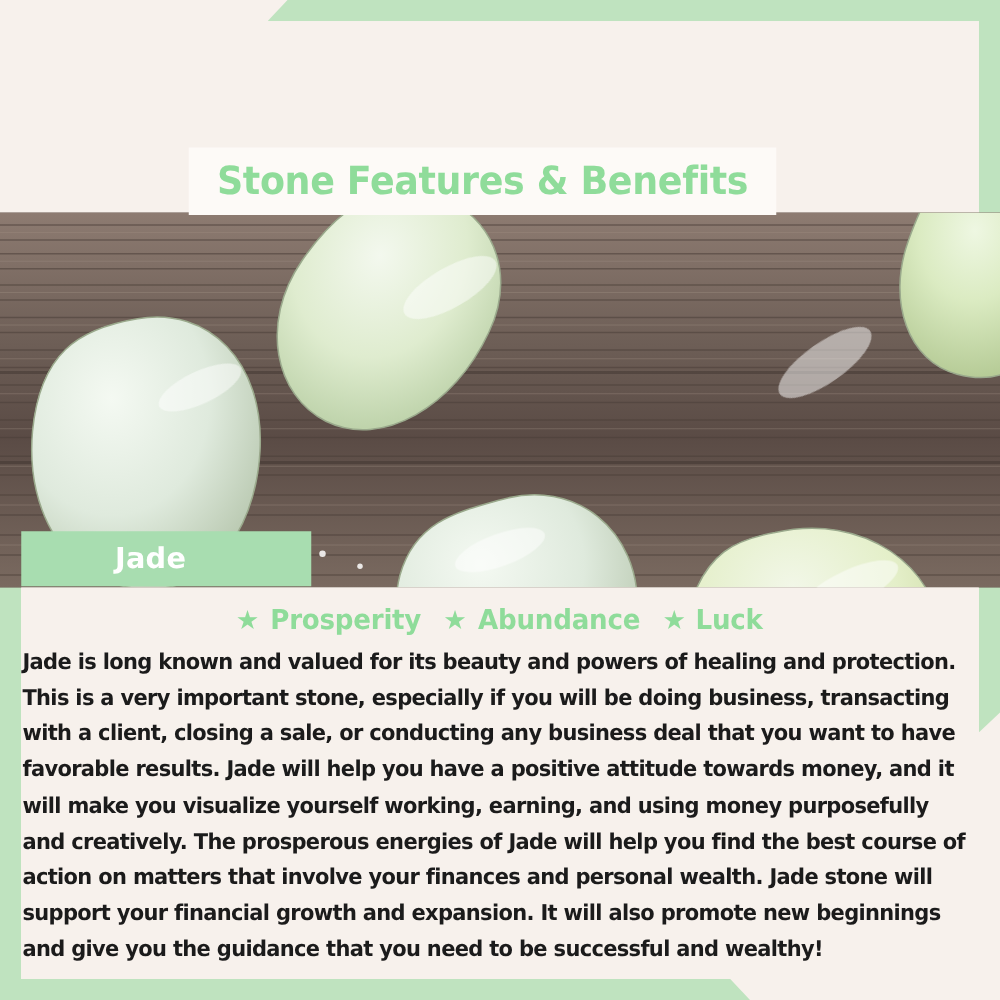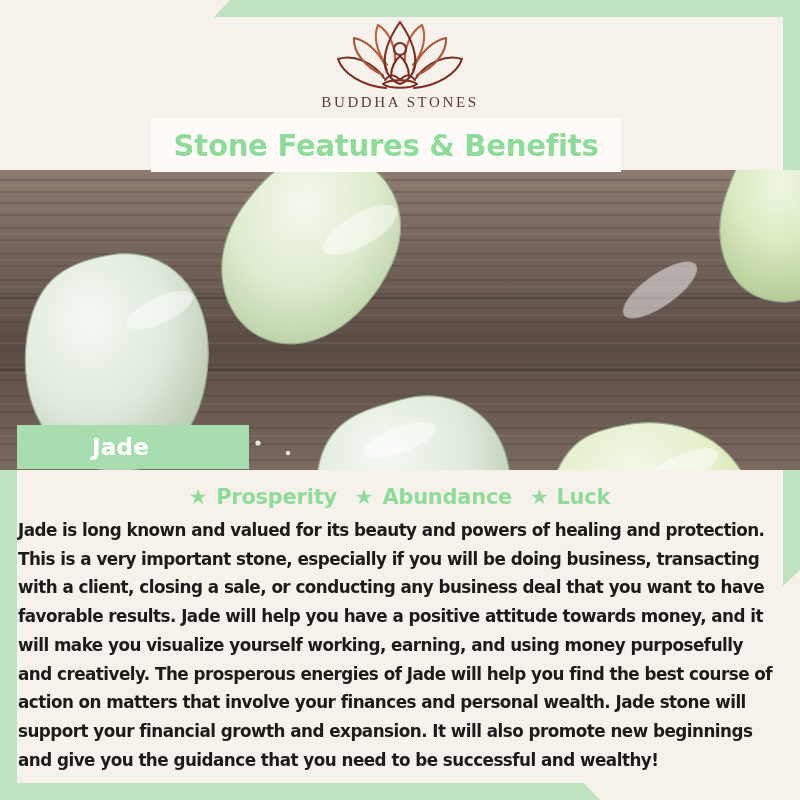--- a/index.html
+++ b/index.html
@@ -197,43 +197,20 @@
 </head>
 <body>
 
 <div class="page">
 
   <div class="deco-top-bar"></div>
   <div class="deco-right-bar"></div>
   <div class="deco-left-bar"></div>
   <div class="deco-bottom-bar"></div>
 
-  <div class="logo-wrap">
-    <svg class="logo-mark" width="150" height="74" viewBox="0 0 150 74">
-      <g fill="none" stroke="#8b3a2a" stroke-width="2.1" stroke-linecap="round" stroke-linejoin="round">
-
-        <path d="M61 70 C 38 68, 18 56, 13 41 C 28 36, 48 44, 59 60" stroke="#7a2f22"></path>
-        <path d="M58 57 C 40 49, 28 34, 29 20 C 44 23, 57 38, 62 52" stroke="#a8563c"></path>
-        <path d="M62 47 C 52 35, 48 19, 53 7 C 65 14, 71 31, 70 44" stroke="#b9643f"></path>
-
-        <path d="M89 70 C 112 68, 132 56, 137 41 C 122 36, 102 44, 91 60" stroke="#7a2f22"></path>
-        <path d="M92 57 C 110 49, 122 34, 121 20 C 106 23, 93 38, 88 52" stroke="#a8563c"></path>
-        <path d="M88 47 C 98 35, 102 19, 97 7 C 85 14, 79 31, 80 44" stroke="#b9643f"></path>
-
-        <path d="M75 4 C 64 20, 58 34, 60 48 C 62 58, 69 64, 75 66 C 81 64, 88 58, 90 48 C 92 34, 86 20, 75 4 Z" stroke="#7a2f22"></path>
-
-        <circle cx="75" cy="31" r="6" stroke="#7a2f22"></circle>
-        <path d="M75 38 C 70 42, 66 50, 66 58" stroke="#7a2f22"></path>
-        <path d="M75 38 C 80 42, 84 50, 84 58" stroke="#7a2f22"></path>
-        <path d="M60 62 C 66 55, 70 57, 75 62 C 80 57, 84 55, 90 62" stroke="#7a2f22"></path>
-        <path d="M58 66 C 64 61, 86 61, 92 66 C 86 71, 64 71, 58 66 Z" stroke="#7a2f22"></path>
-      </g>
-    </svg>
-    <div class="logo-word">BUDDHA STONES</div>
-  </div>
 
   <div class="title-box">
     <div class="title-text">Stone Features &amp; Benefits</div>
   </div>
 
   <div class="photo">
     <svg width="800" height="300" viewBox="0 0 800 300">
       <defs>
         <linearGradient id="wood" x1="0" y1="0" x2="0" y2="1">
           <stop offset="0%" stop-color="#8d7b71"></stop>

